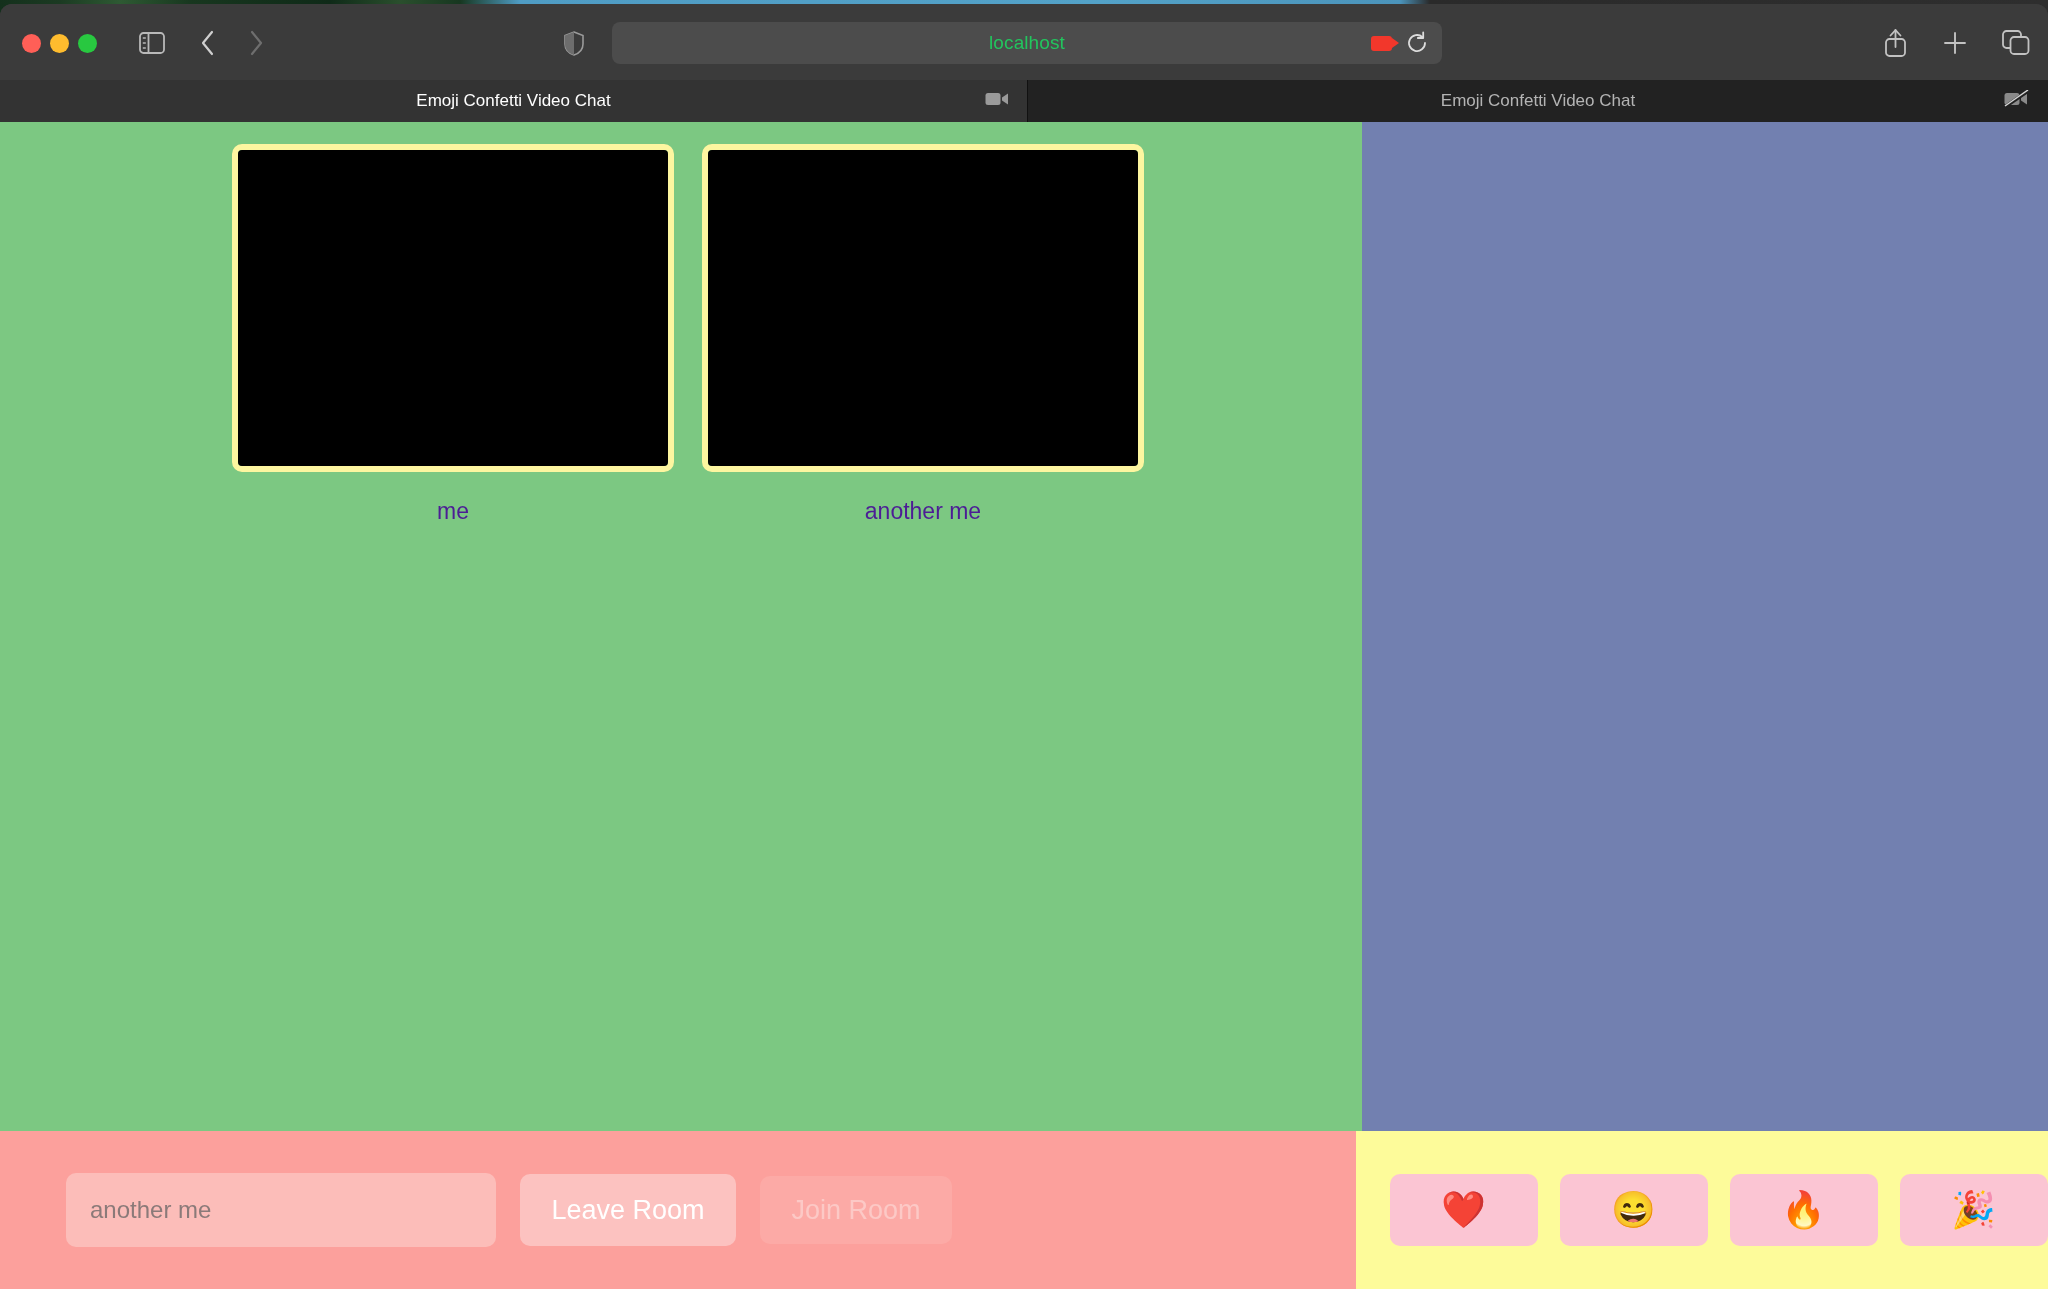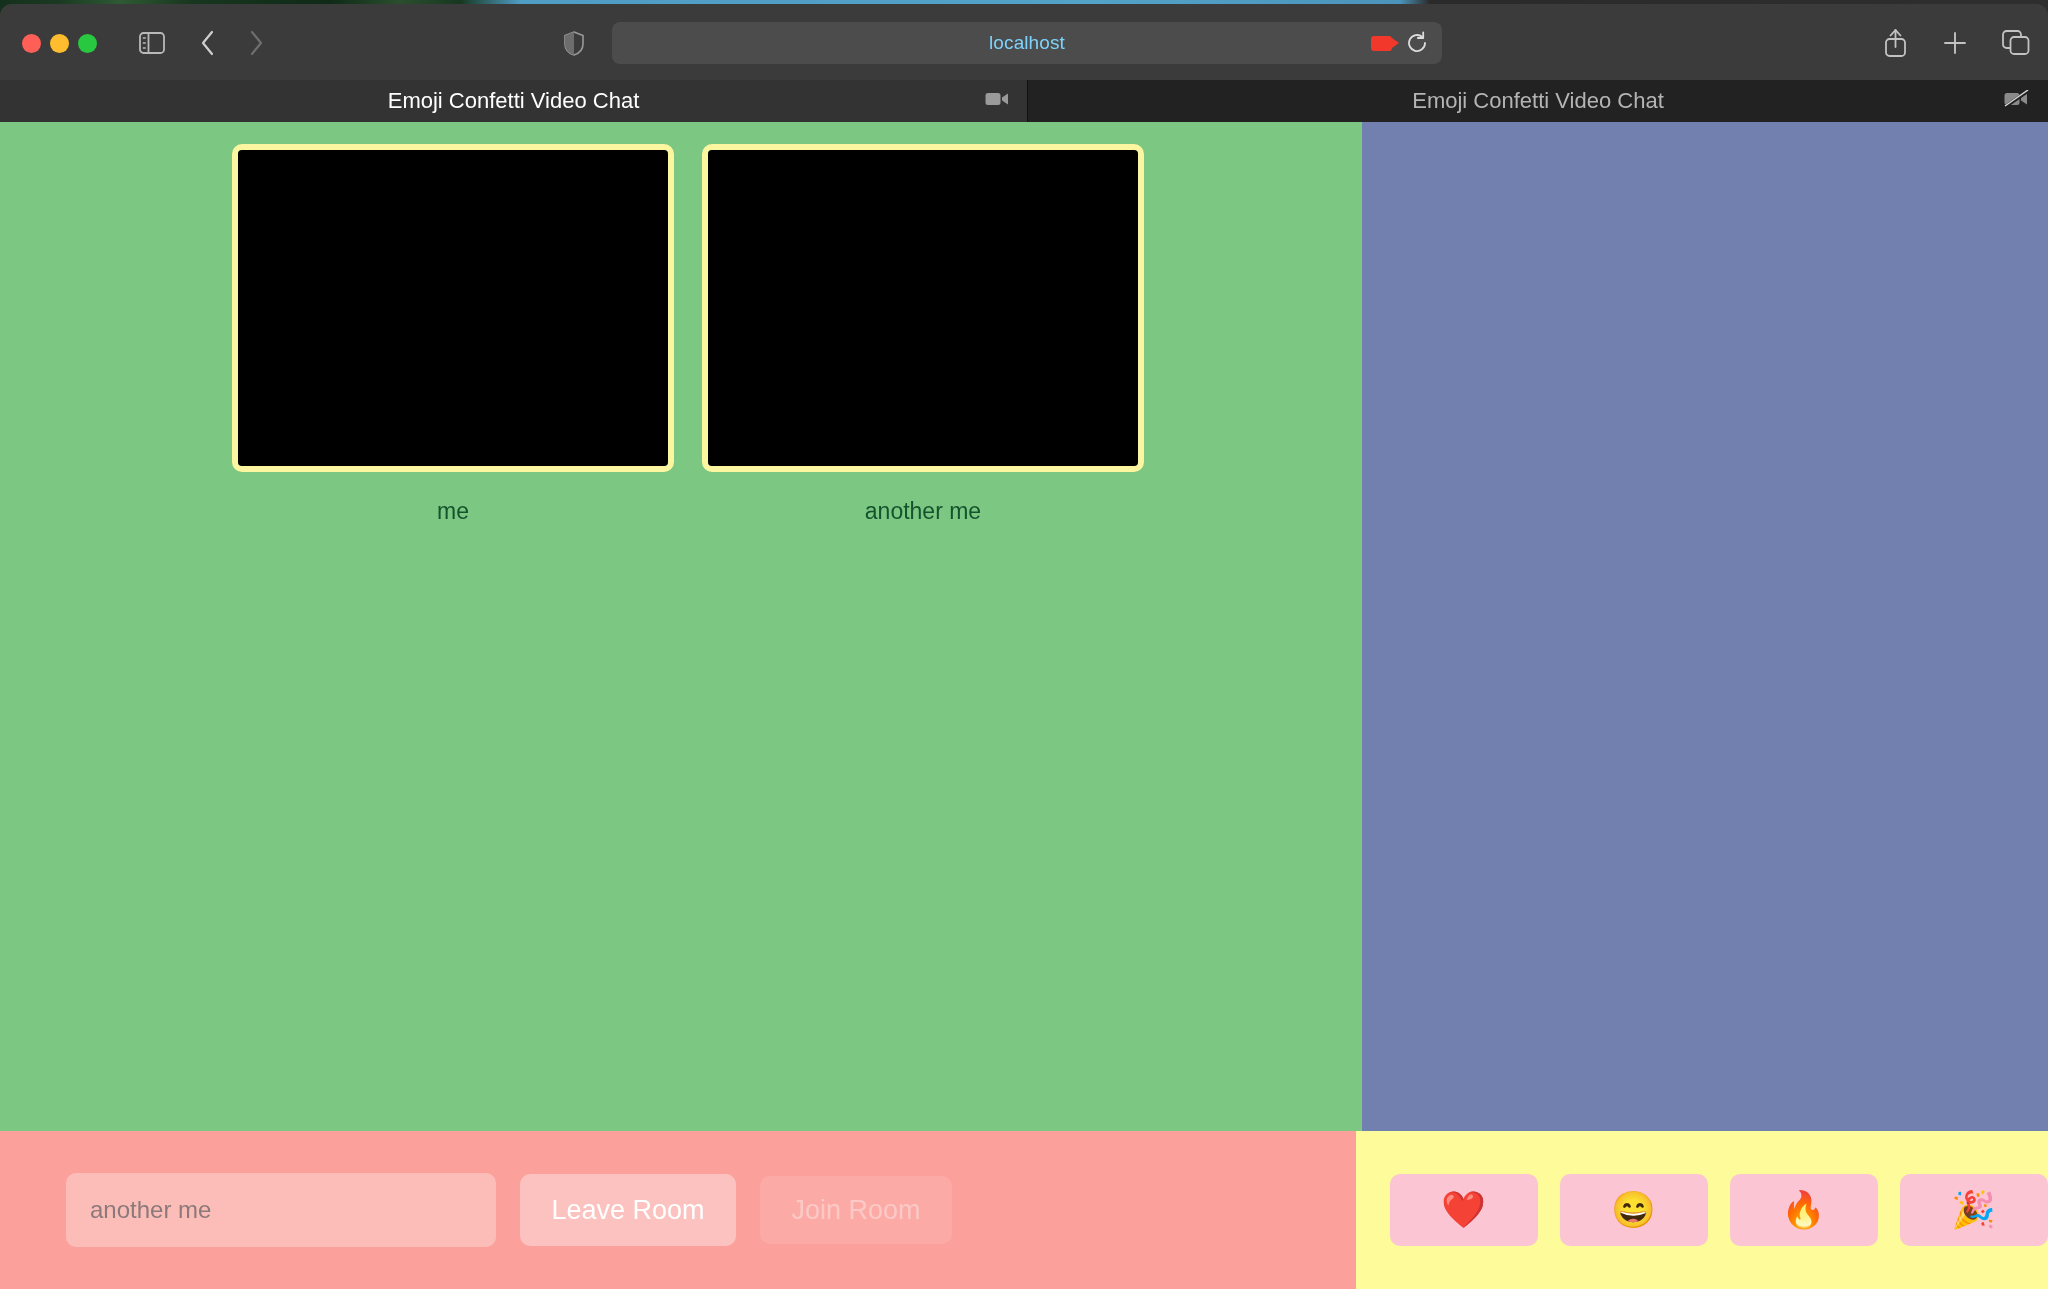--- a/index.html
+++ b/index.html
@@ -55,21 +55,21 @@
   #fwd-btn     { left: 238px; width: 36px; }
   #shield-btn  { left: 558px; width: 32px; }
 
   #urlbar {
     position: absolute; left: 612px; top: 18px;
     width: 830px; height: 42px;
     background: #4c4c4c; border-radius: 8px;
     display: flex; align-items: center; justify-content: center;
   }
   #url-text {
-    color: #7dd3fc; font-size: 19px; letter-spacing: .1px;
+    color: #22c55e; font-size: 19px; letter-spacing: .1px;
   }
   #urlbar-right {
     position: absolute; right: 14px; top: 0; height: 42px;
     display: flex; align-items: center; gap: 14px;
   }
   #cam-indicator {
     width: 21px; height: 15px; background: #f2372b;
     border-radius: 3px; position: relative;
   }
   #cam-indicator::after {
@@ -86,21 +86,21 @@
   
   #tabbar {
     display: flex; height: 42px; width: 100%;
     background: #1f1f1f;
   }
   .tab {
     position: relative;
     height: 42px;
     display: flex; align-items: center; justify-content: center;
   }
-  .tab-title { font-size: 22px; }
+  .tab-title { font-size: 17px; }
   .tab-active  { width: 1027px; background: #333333; color: #ffffff; }
   .tab-inactive{ flex: 1; background: #222222; color: #b4b4b4;
                  border-left: 1px solid #111; }
   .tab-cam {
     position: absolute; right: 18px; top: 50%;
     transform: translateY(-50%);
   }
 
   
   #page {
@@ -124,21 +124,21 @@
     overflow: hidden;
   }
   .tile-video {
     display: block;
     width: 430px; height: 316px;
     background: #000000;
   }
   .tile-label {
     margin-top: 26px;
     font-size: 23px;
-    color: #14532d;
+    color: #4c1d95;
   }
   #side-panel { flex: 1; background: #7280b0; }
 
   #stage-bottom { display: flex; flex: 1; }
   #controls {
     width: 1362px;
     background: #fca09c;
     display: flex; align-items: center;
     padding-left: 66px; gap: 24px;
   }

